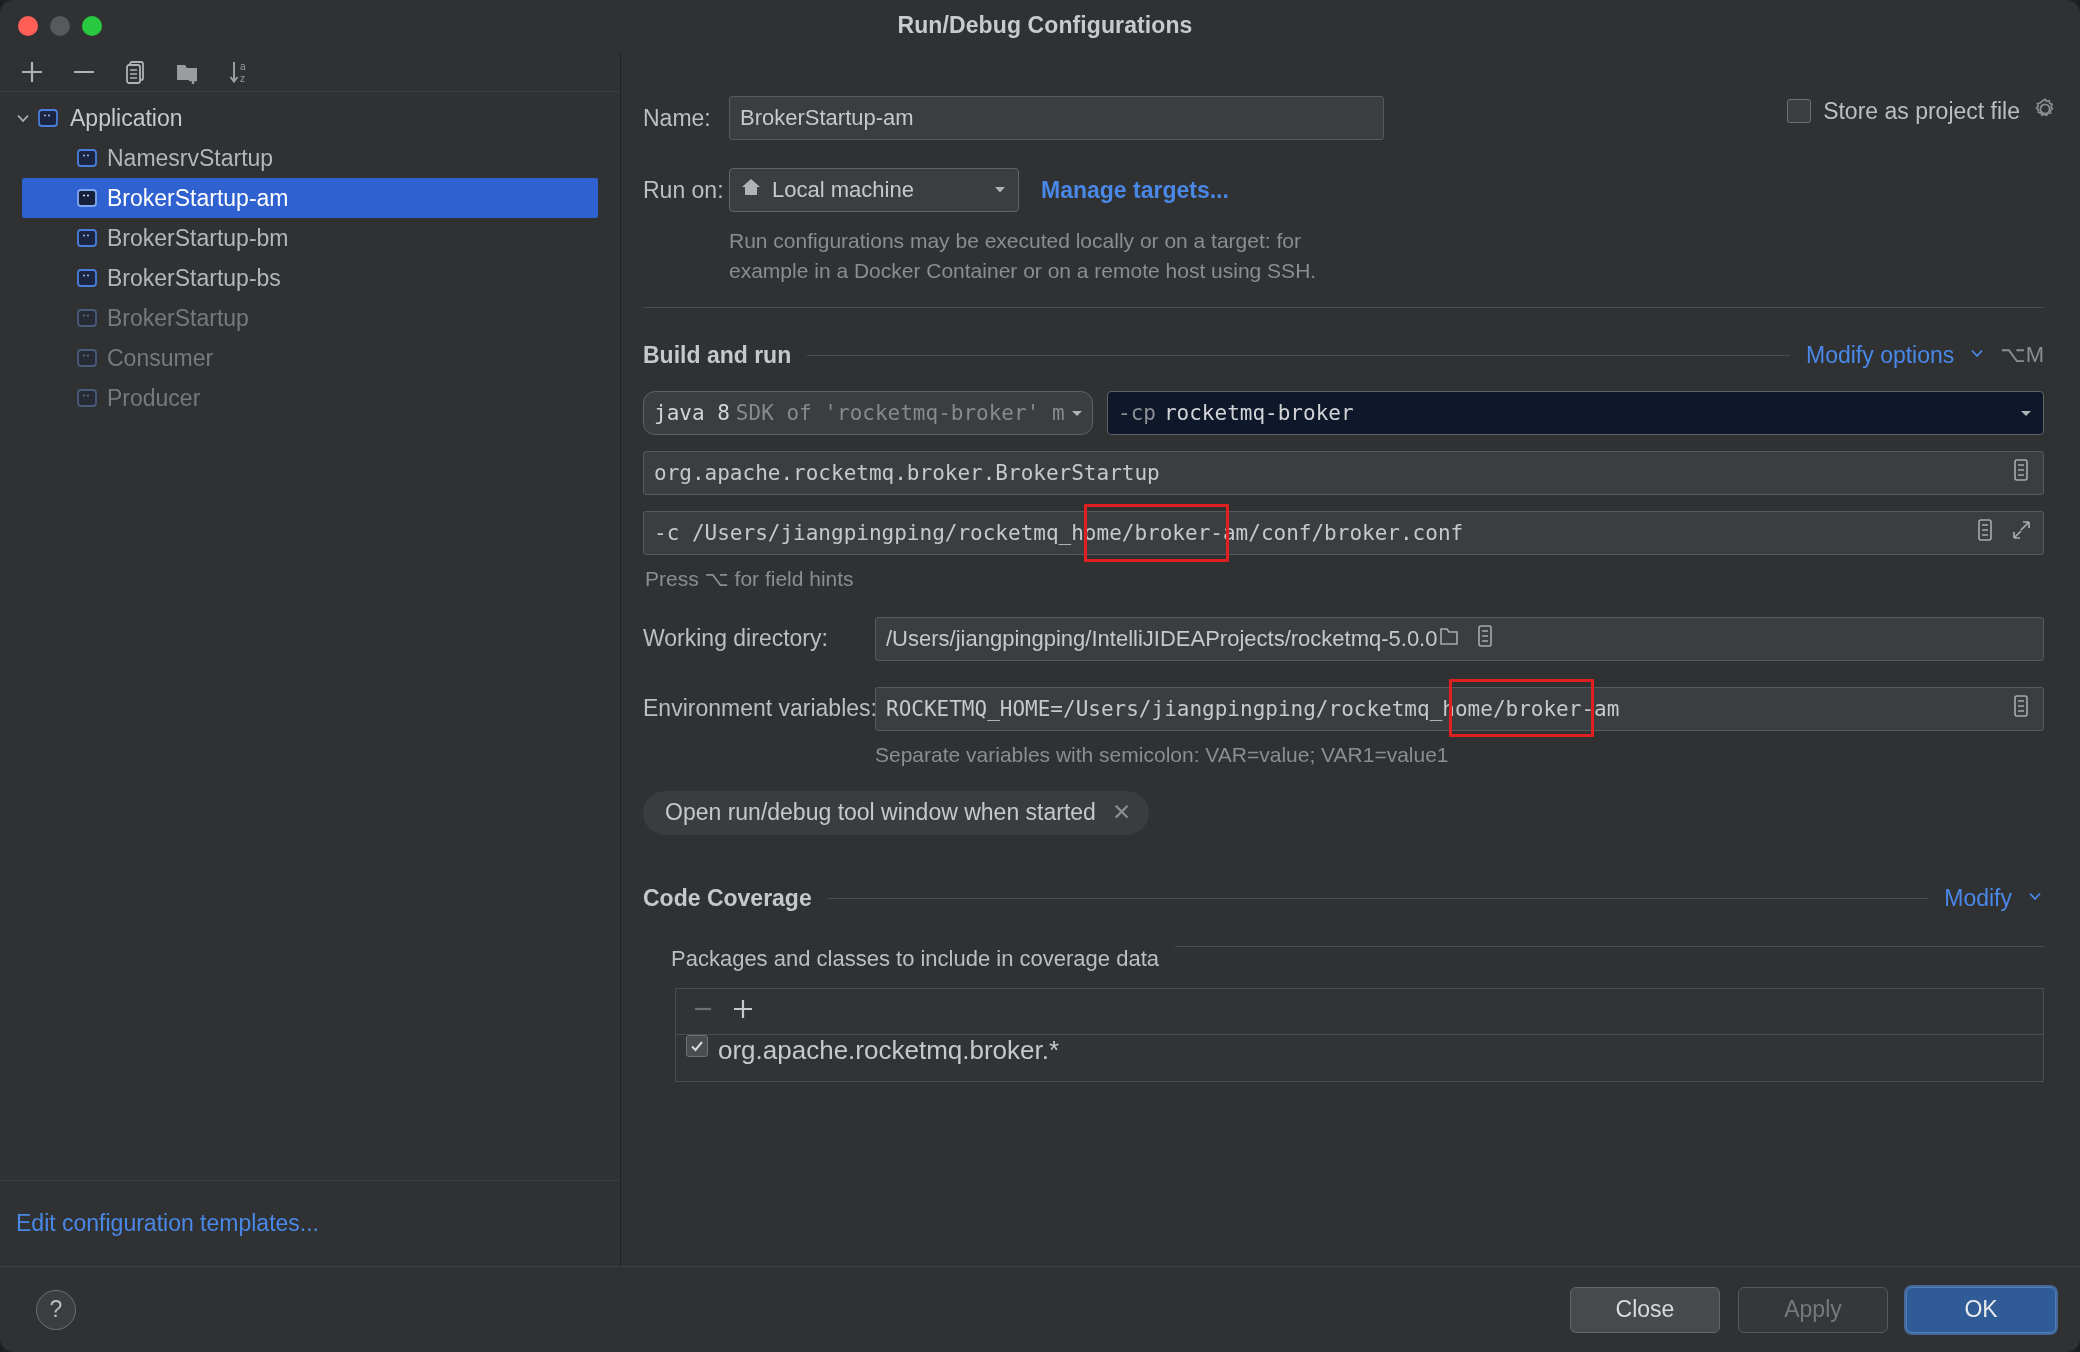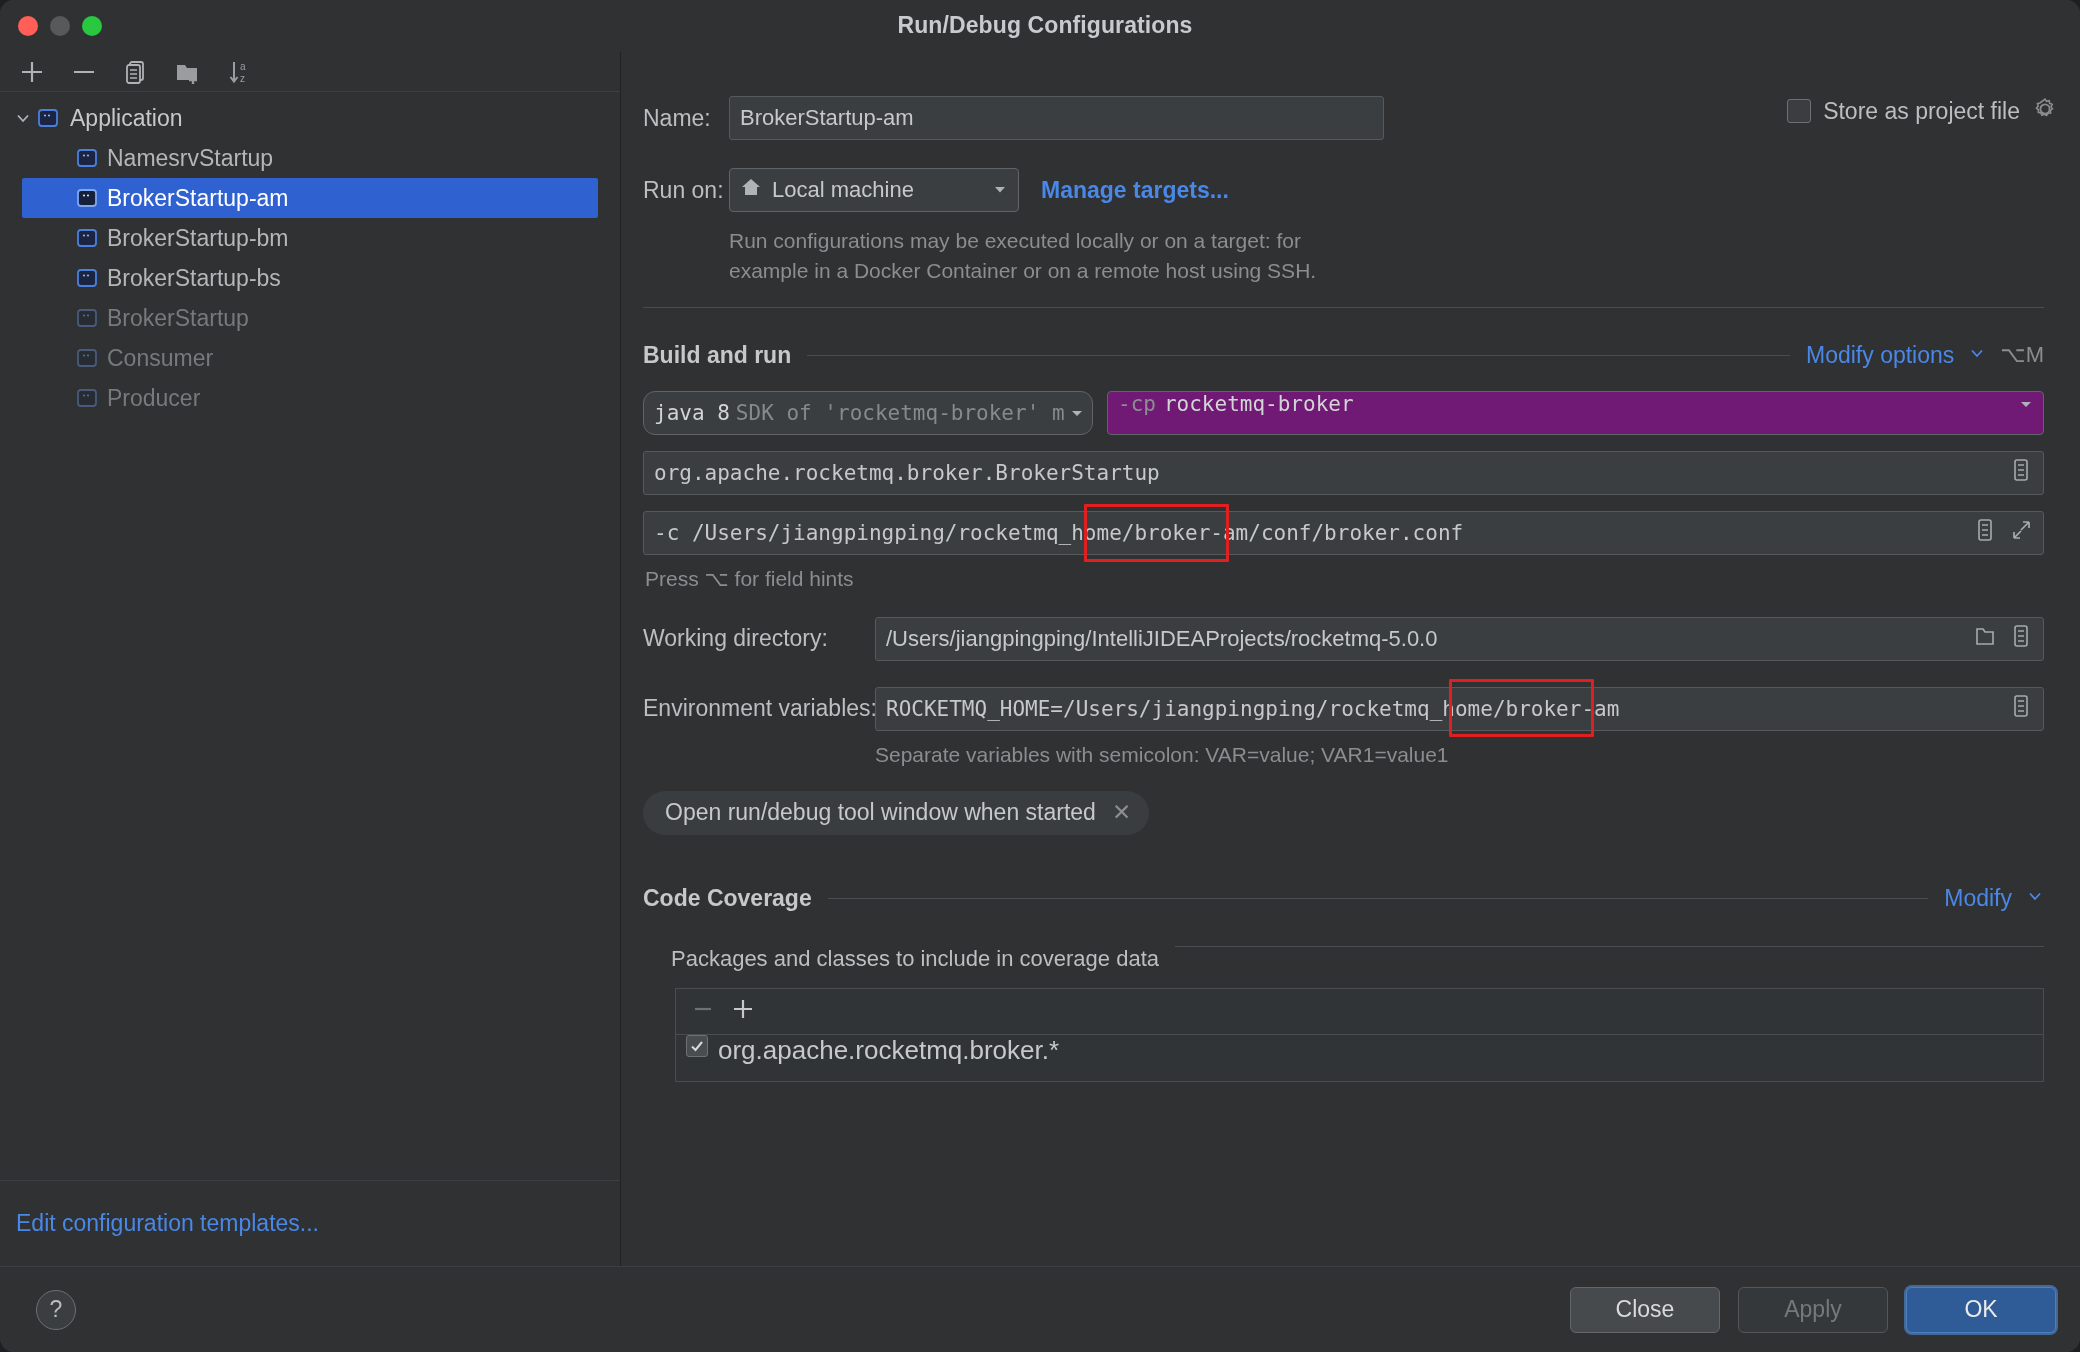--- a/index.html
+++ b/index.html
@@ -228,25 +228,25 @@
     gap: 6px;
     overflow: hidden;
     cursor: default;
   }
   .sdk-primary { color: #d2d4d6; white-space: nowrap; }
   .sdk-sub { color: #868a8c; white-space: nowrap; overflow: hidden; flex: 1 1 auto; }
 
   .cp-combo {
     flex: 1 1 auto;
     height: 44px;
-    background: #701a75;
+    background: #0f172a;
     border: 1px solid #606467;
     border-radius: 4px;
     display: flex;
-    align-items: flex-start;
+    align-items: center;
     padding: 0 10px;
     font-family: "DejaVu Sans Mono", monospace;
     font-size: 21px;
     gap: 8px;
     cursor: default;
   }
   .cp-flag { color: #8c9094; }
   .cp-val { color: #d2d4d6; flex: 1 1 auto; }
 
   .mainclass-row { margin-top: 16px; display: flex; }
@@ -260,21 +260,21 @@
     position: absolute;
     border: 3px solid #e02020;
     pointer-events: none;
     border-radius: 1px;
   }
 
   .press-hint { margin-top: 12px; margin-left: 2px; font-size: 21px; color: #8b8d8f; }
 
   .wd-row { margin-top: 26px; display: flex; align-items: center; }
   .wd-row .lbl { width: 232px; }
-  .wd-row .tf { flex: 1 1 auto; justify-content: space-between; }
+  .wd-row .tf { flex: 1 1 auto; }
 
   .env-row { margin-top: 26px; display: flex; align-items: center; position: relative; }
   .env-row .lbl { width: 232px; }
   .env-row .tf { flex: 1 1 auto; justify-content: space-between; }
 
   .env-hint { margin-top: 12px; margin-left: 232px; font-size: 21px; color: #8b8d8f; }
 
   .chip-row { margin-top: 24px; }
   .chip {
     display: inline-flex;

